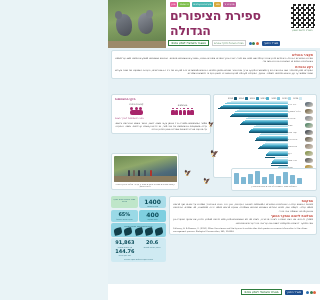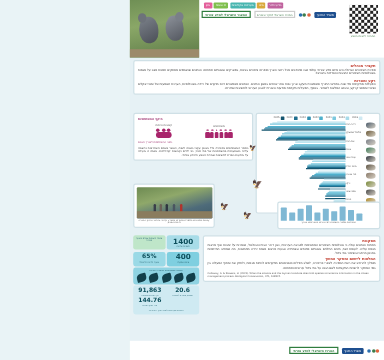--- a/index.html
+++ b/index.html
@@ -130,20 +130,21 @@
     </div>
 
     <div class="hdr-mid">
       <div class="tagrow">
         <span class="tag t4">מדעי כדור</span>
         <span class="tag t3">מים</span>
         <span class="tag t2">מערכות אקולוגיות</span>
         <span class="tag t1">חי וצומח</span>
         <span class="tag t0">מזון</span>
       </div>
+      <div class="title">ספירת הציפורים הגדולה</div>
       <div class="logorow">
         <div class="lg-blue">משרד החינוך</div>
         <div class="lg-dots">
           <span class="dot" style="background:#e0633f"></span>
           <span class="dot" style="background:#3c7d4b"></span>
           <span class="dot" style="background:#2b6fae"></span>
         </div>
         <div class="logo-txt logo-box">המרכז הישראלי לחקר ציפורים</div>
         <div class="lg-green">המאגר הישראלי למדע אזרחי</div>
       </div>

